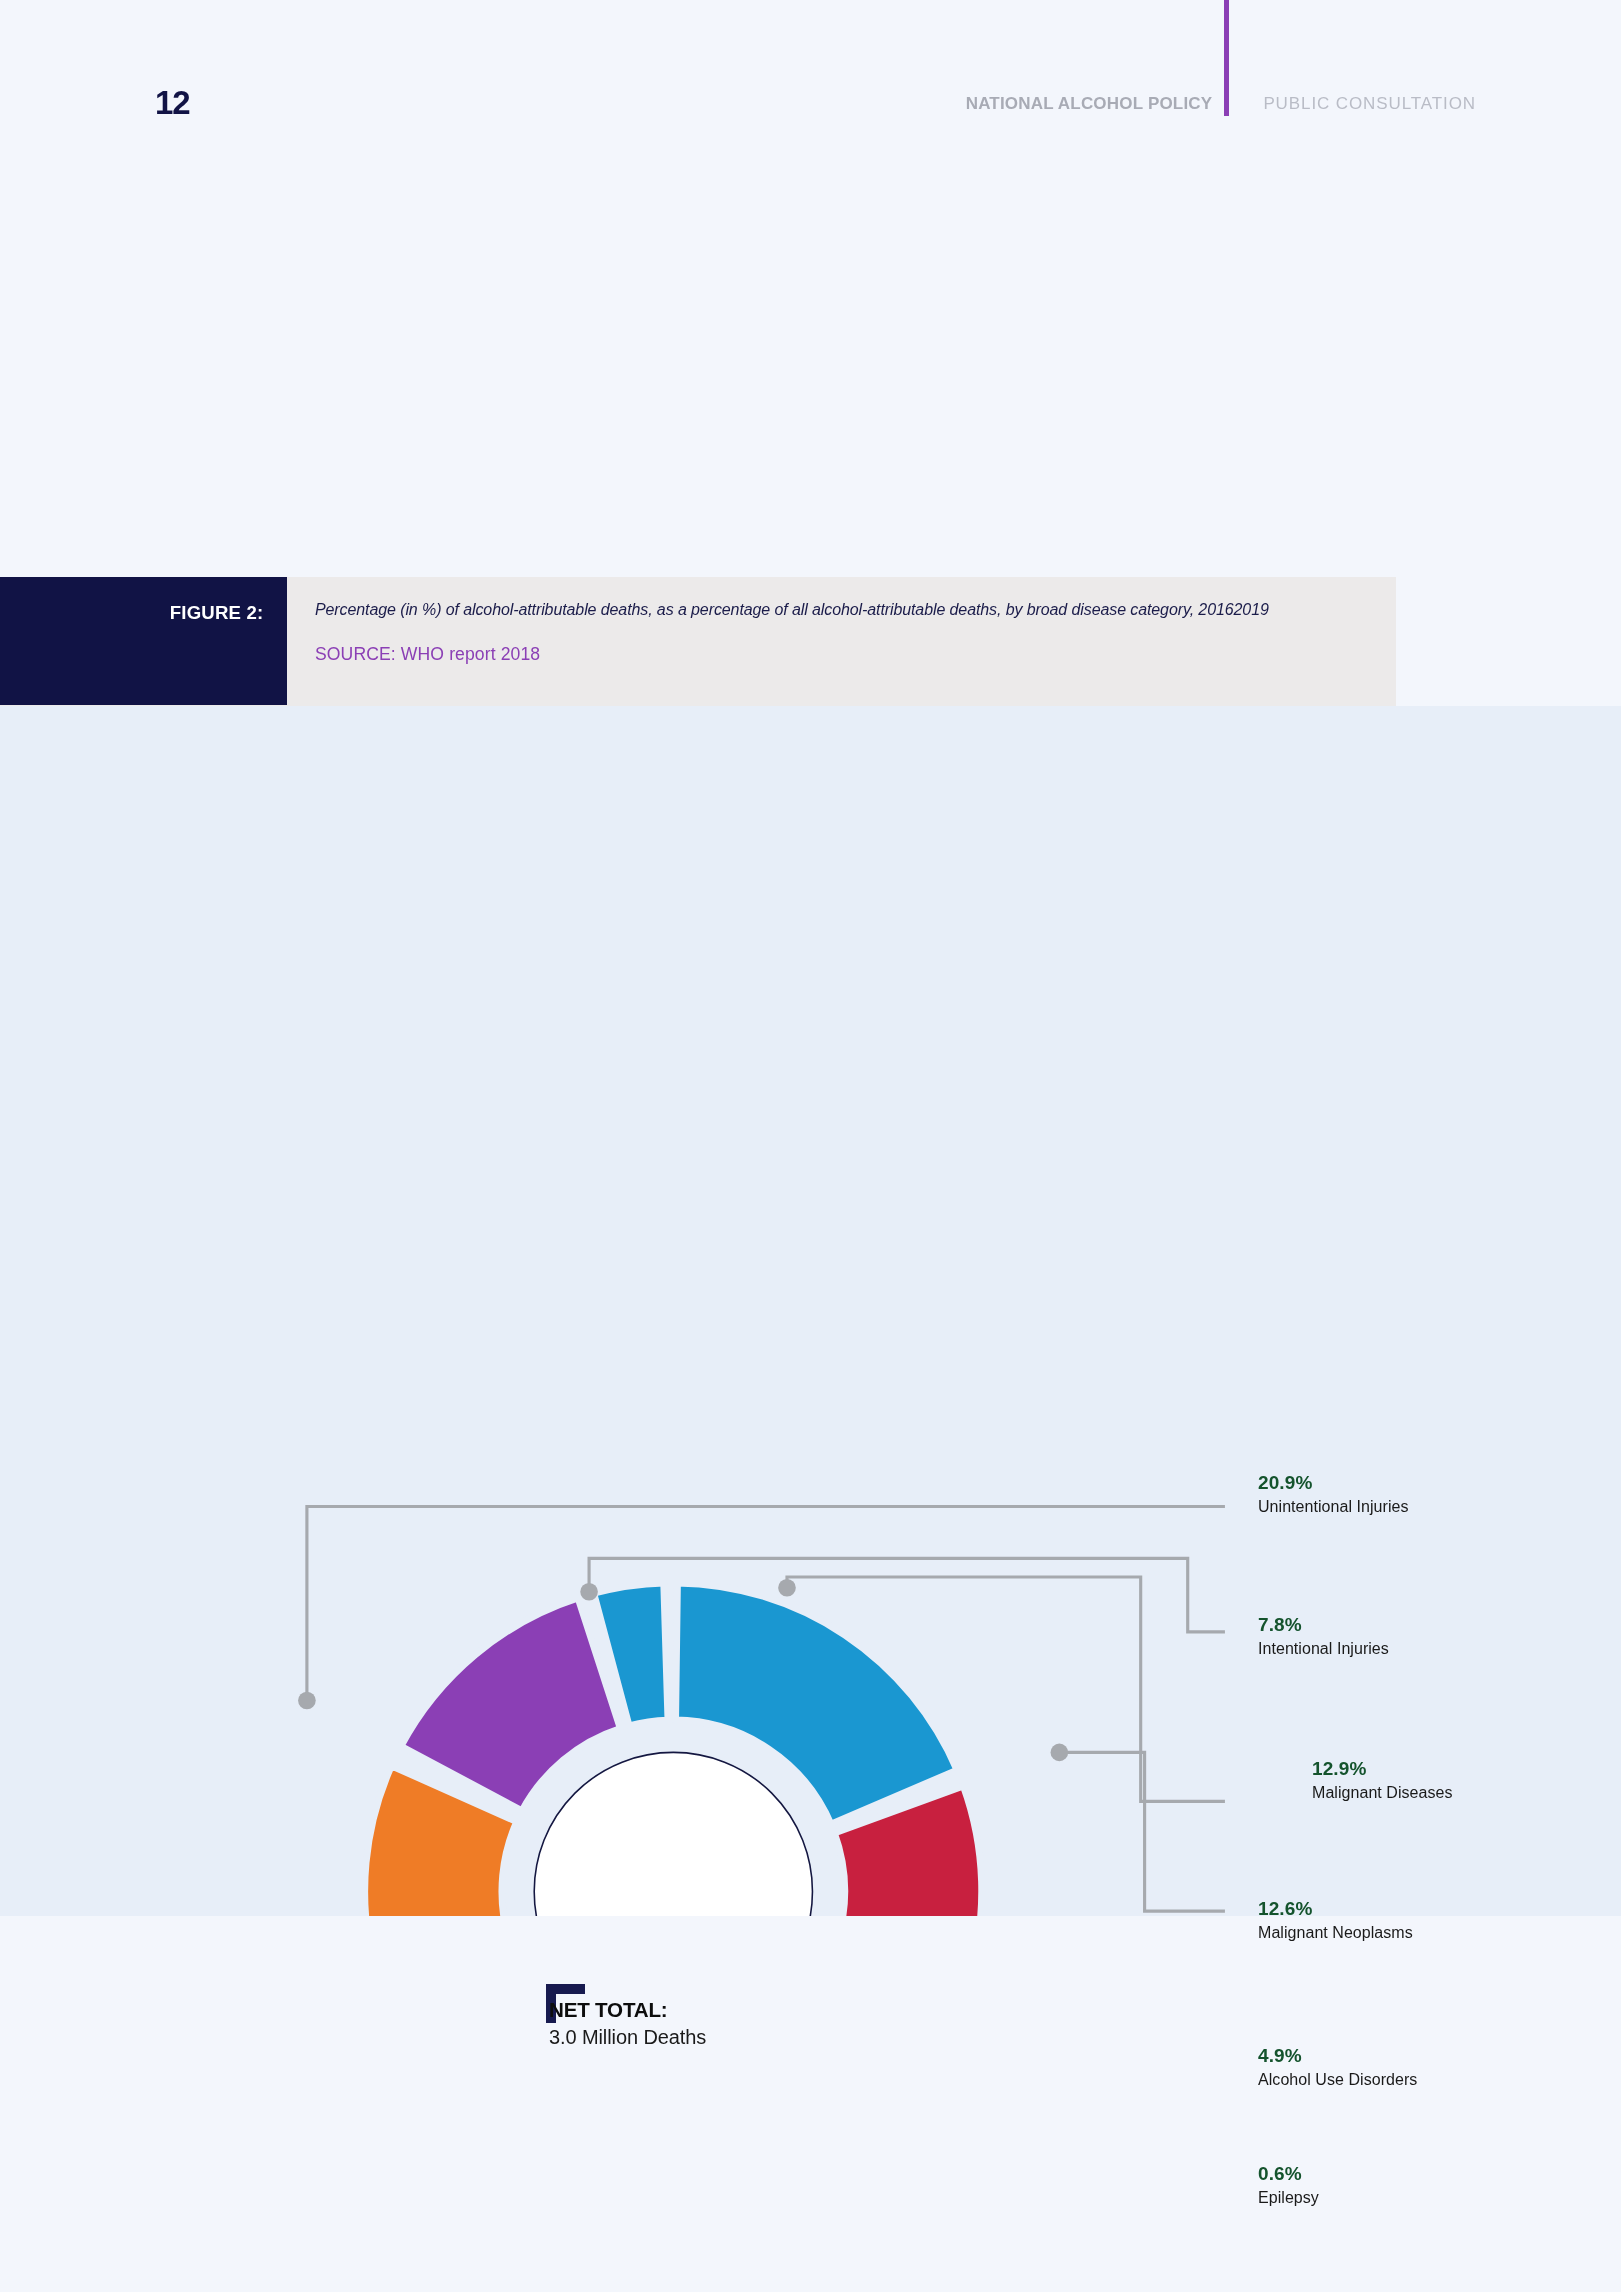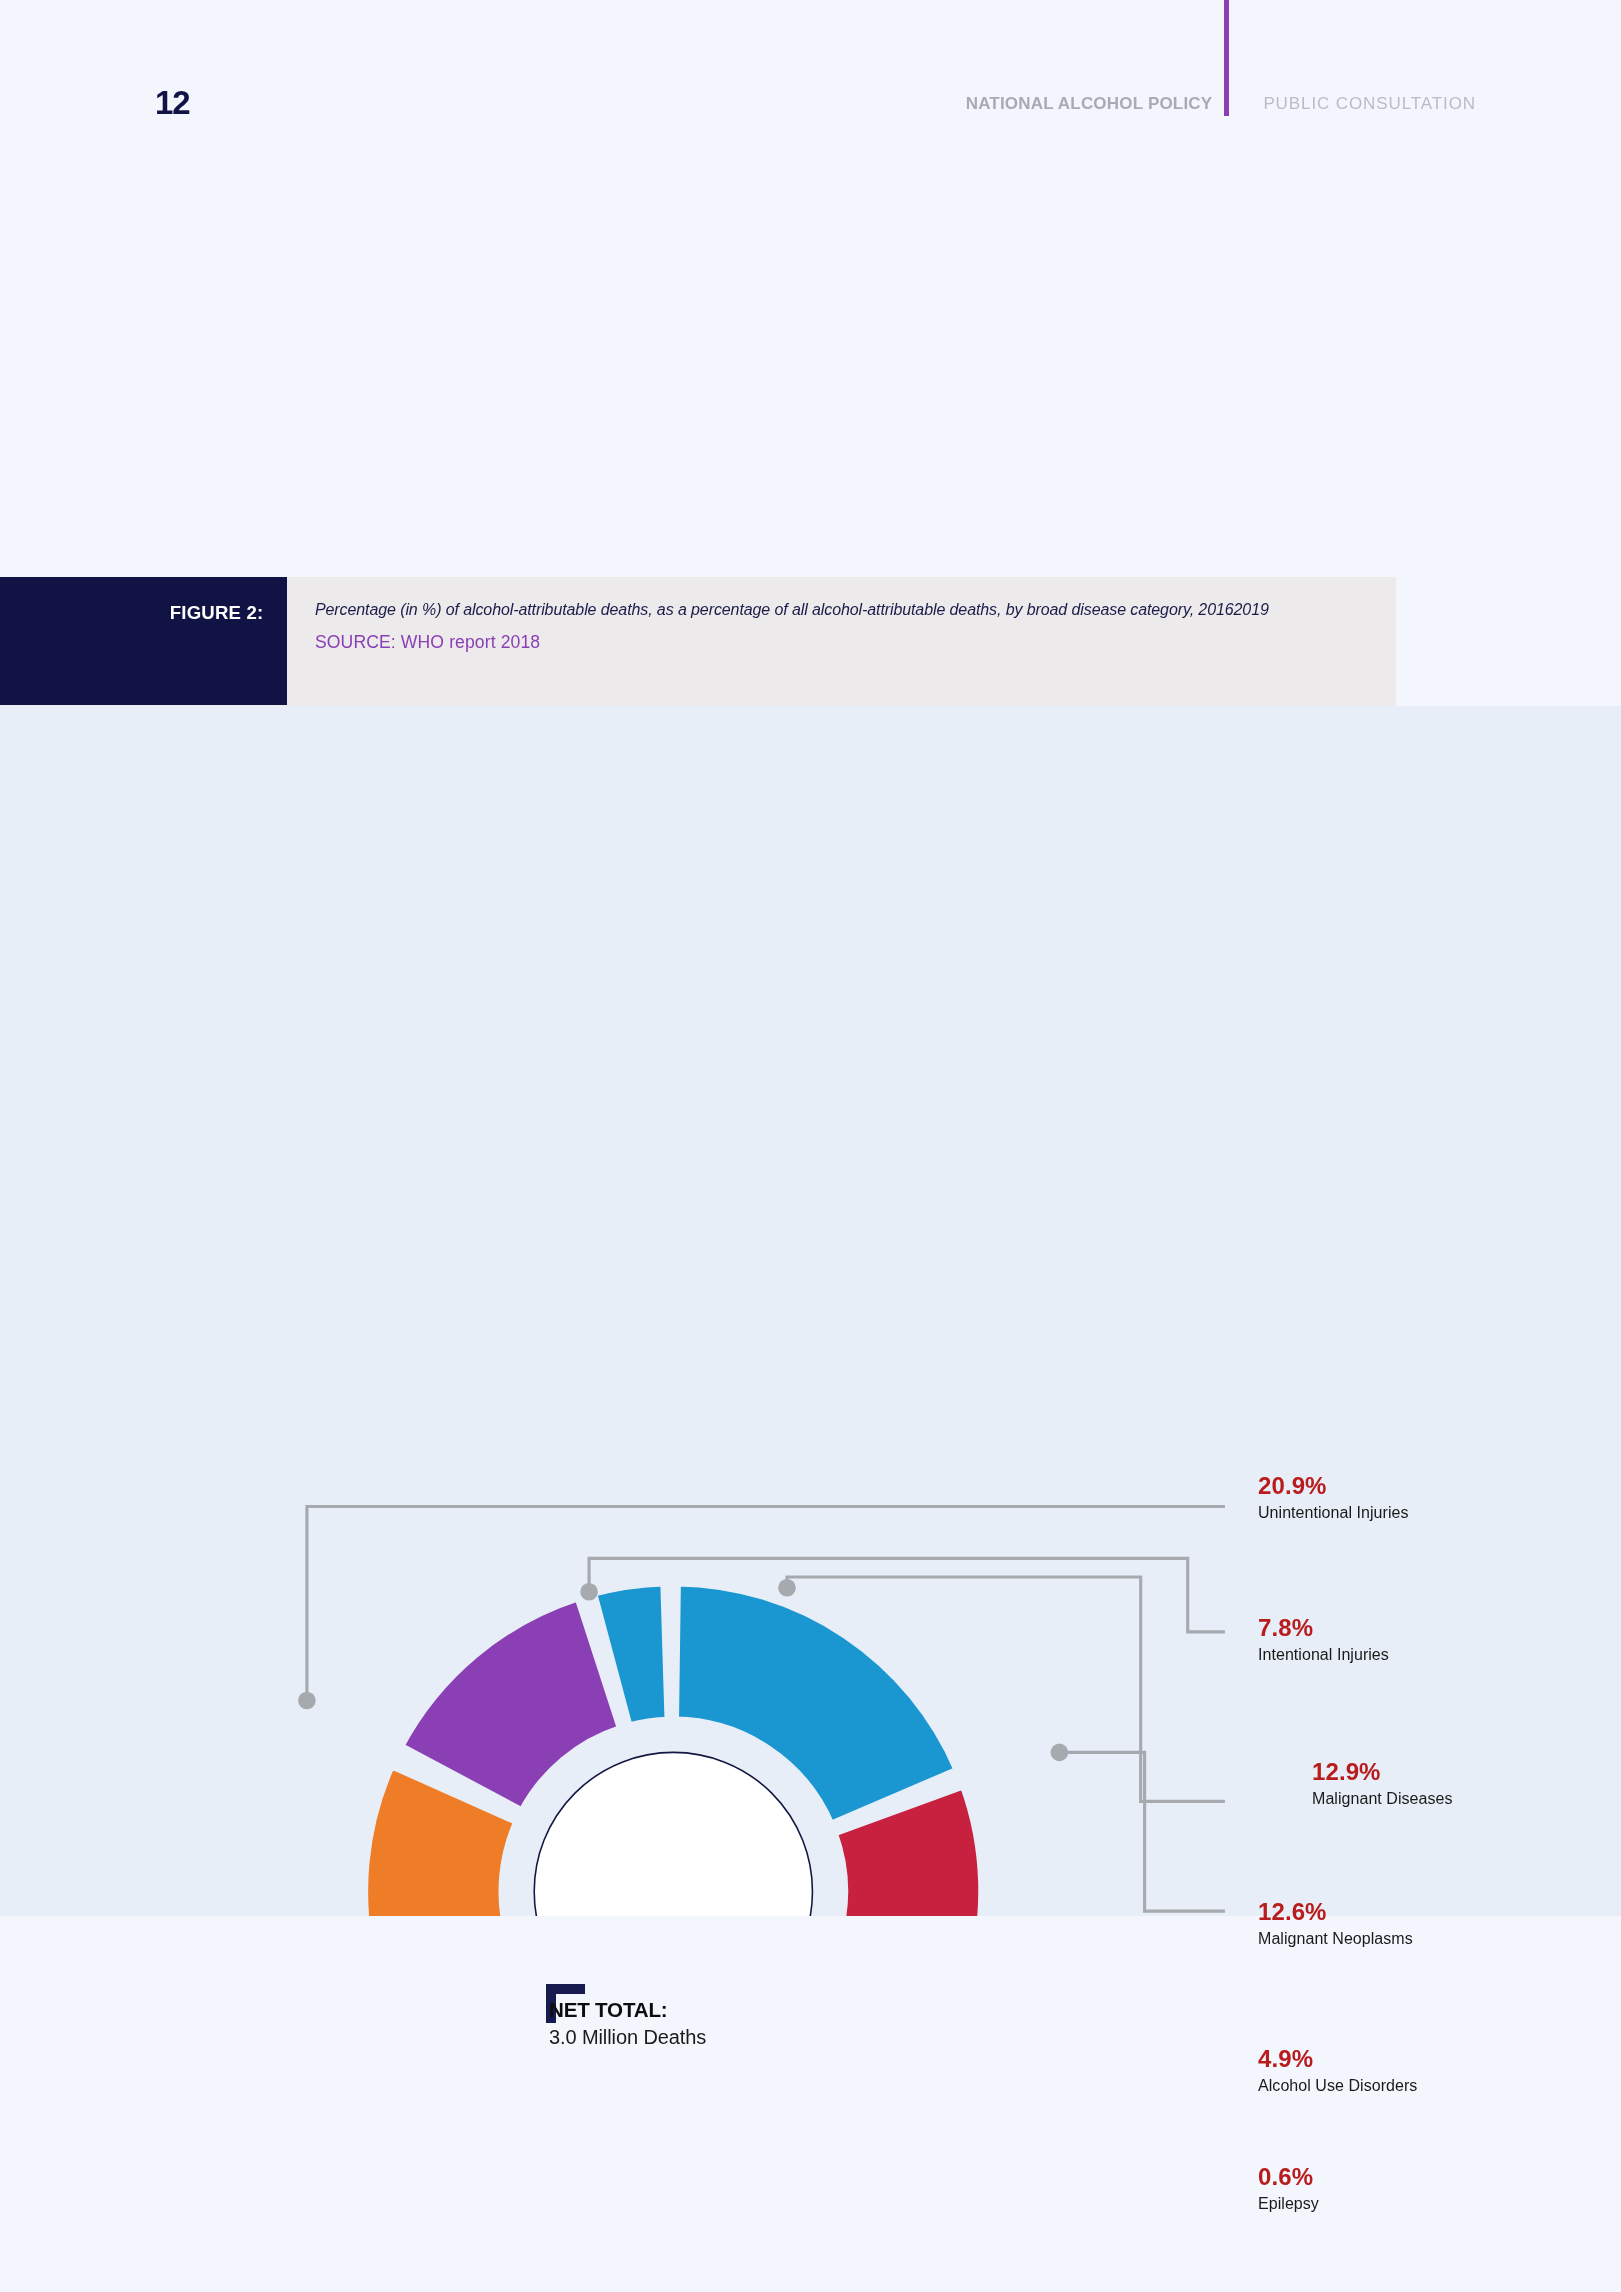--- a/index.html
+++ b/index.html
@@ -52,37 +52,37 @@
   }
   #caption-body{
     position:absolute;left:315px;top:21.6px;width:1010px;
   }
   #caption-text{
     color:#1b1c4a;font-size:16px;line-height:1.42;
     letter-spacing:-0.1px;
     font-style:italic;
   }
   #caption-source{
-    margin-top:11px;color:#8b3fb5;font-size:17.6px;letter-spacing:0.1px;
+    margin-top:23px;color:#8b3fb5;font-size:17.6px;letter-spacing:0.1px;
   }
 
   
   #chart-panel{
     position:absolute;left:0;top:706px;width:1621px;height:1210px;
     background:#e7eef8;
   }
   #donut-wrap{
     position:absolute;left:0;top:0;width:1621px;height:1210px;
   }
   svg#donut-svg{display:block;width:1621px;height:1210px;}
 
   
   .callout{position:absolute;white-space:nowrap;}
   .callout .pct{
-    font-size:24px;font-weight:bold;color:#b91c1c;
+    font-size:19px;font-weight:bold;color:#14532d;
     letter-spacing:0.1px;line-height:1.22;
   }
   .callout .cat{
     font-size:16px;color:#1a1a1a;line-height:1.33;
     letter-spacing:0.05px;margin-top:2px;
   }
 
   
   #centre-label{
     position:absolute;left:549px;top:1292px;width:323px;

